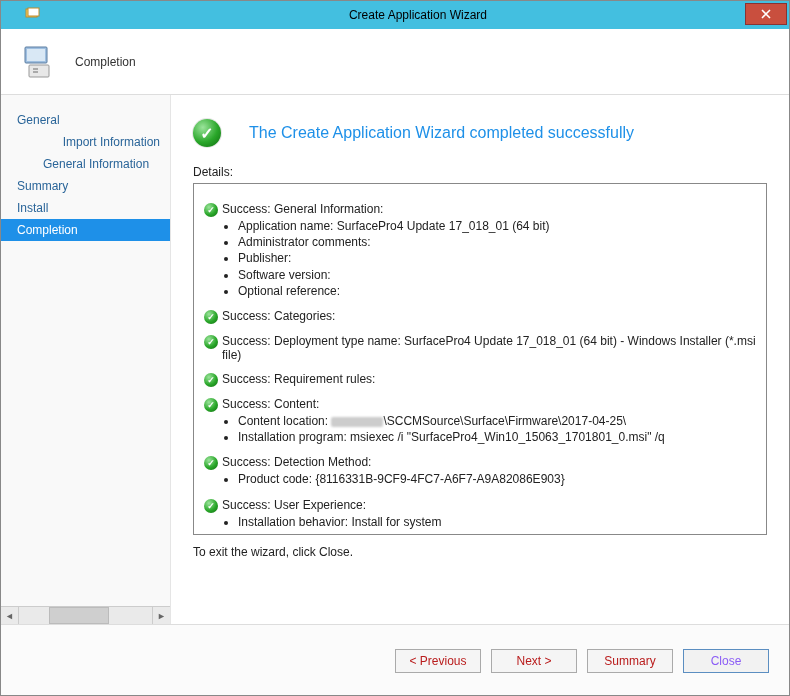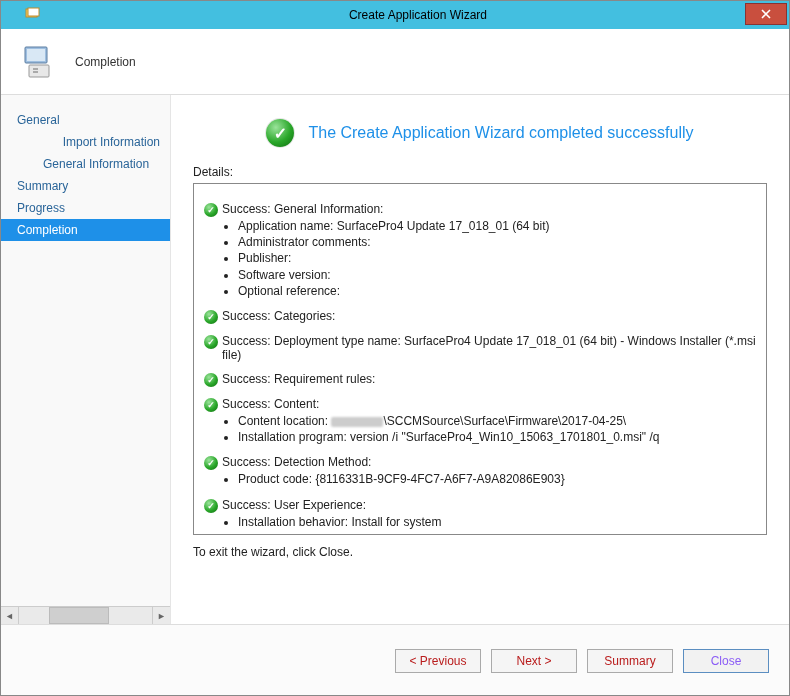--- a/index.html
+++ b/index.html
@@ -22,21 +22,21 @@
     .nav-item.lvl2 { padding-left: 42px; }
     .nav-item.active { background: #1e90e8; color: #fff; }
     .nav-spacer { flex: 1; }
     .sidebar-scrollbar { height: 18px; background: #eaeaea; display: flex; border-top: 1px solid #ccc; }
     .sb-arrow { width: 18px; display: flex; align-items: center; justify-content: center; border-right: 1px solid #ccc; cursor: pointer; color: #666; font-size: 9px; }
     .sb-arrow:last-child { border-right: none; border-left: 1px solid #ccc; }
     .sb-thumb { width: 60px; background: #cfcfcf; margin-left: 30px; border: 1px solid #bbb; }
     .sb-track { flex: 1; }
     
     .main { flex: 1; padding: 24px 22px 10px 22px; position: relative; display: flex; flex-direction: column; }
-    .banner { display: flex; align-items: center; gap: 14px; margin-bottom: 18px; justify-content: center; }
+    .banner { display: flex; align-items: center; gap: 28px; margin-bottom: 18px; }
     .banner-icon { width: 28px; height: 28px; border-radius: 50%; background: radial-gradient(circle at 35% 30%, #9be49b, #2aa72a 55%, #0d6b0d); display: flex; align-items: center; justify-content: center; box-shadow: 0 0 0 1px rgba(0,0,0,.1); }
     .banner-icon::after { content: "✓"; color: #fff; font-weight: bold; font-size: 16px; }
     .banner-text { color: #1e90e8; font-size: 16px; }
     
     .details-label { margin-bottom: 4px; color: #222; }
     .details-box { border: 1px solid #888; height: 352px; overflow-y: scroll; padding: 18px 10px; background: #fff; }
     
     .success-block { margin-bottom: 10px; }
     .success-line { display: flex; align-items: flex-start; gap: 4px; }
     .mini-ok { width: 14px; height: 14px; border-radius: 50%; background: radial-gradient(circle at 35% 30%, #9be49b, #2aa72a 55%, #0d6b0d); display: inline-flex; align-items: center; justify-content: center; flex-shrink: 0; margin-top: 1px; }
@@ -83,21 +83,21 @@
   </span>
   <span class="header-title">Completion</span>
 </div>
 
 <div class="body">
   <div class="sidebar">
     <div class="nav-item">General</div>
     <div class="nav-item lvl1">Import Information</div>
     <div class="nav-item lvl2">General Information</div>
     <div class="nav-item">Summary</div>
-    <div class="nav-item">Progress</div>
+    <div class="nav-item">Install</div>
     <div class="nav-item active">Completion</div>
     <div class="nav-spacer"></div>
     <div class="sidebar-scrollbar">
       <div class="sb-arrow">◄</div>
       <div class="sb-thumb"></div>
       <div class="sb-track"></div>
       <div class="sb-arrow">►</div>
     </div>
   </div>
 
@@ -145,21 +145,21 @@
           </div>
       </div>
 
       <div class="success-block">
         <div class="success-line">
             <span class="mini-ok"></span>
             <span class="success-text">Success: Content:</span>
           </div>
         <ul class="bullet-list">
           <li><span>Content location: </span><span class="blurred"></span><span>\SCCMSource\Surface\Firmware\2017-04-25\</span></li>
-          <li>Installation program: version /i "SurfacePro4_Win10_15063_1701801_0.msi" /q</li>
+          <li>Installation program: msiexec /i "SurfacePro4_Win10_15063_1701801_0.msi" /q</li>
         </ul>
       </div>
 
       <div class="success-block">
         <div class="success-line">
             <span class="mini-ok"></span>
             <span class="success-text">Success: Detection Method:</span>
           </div>
         <ul class="bullet-list">
           <li>Product code: {8116331B-9CF9-4FC7-A6F7-A9A82086E903}</li>

